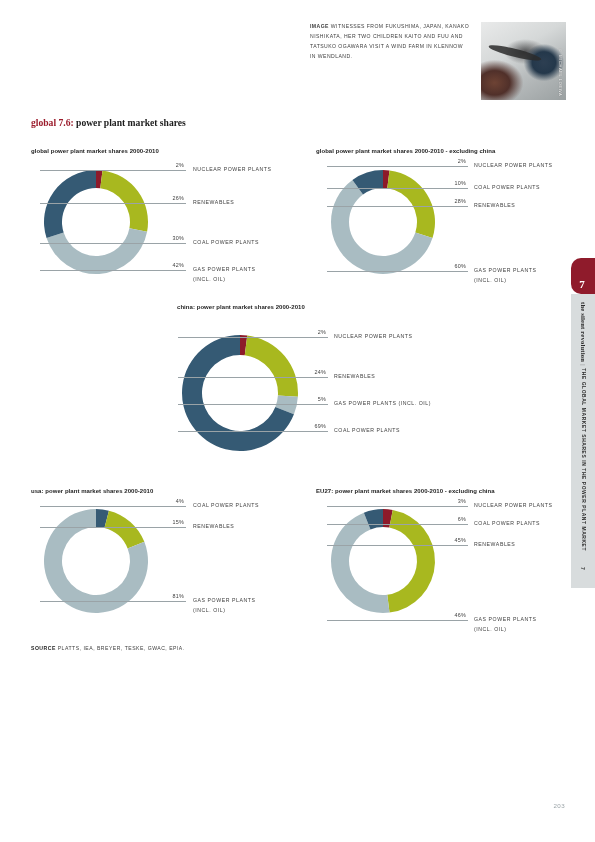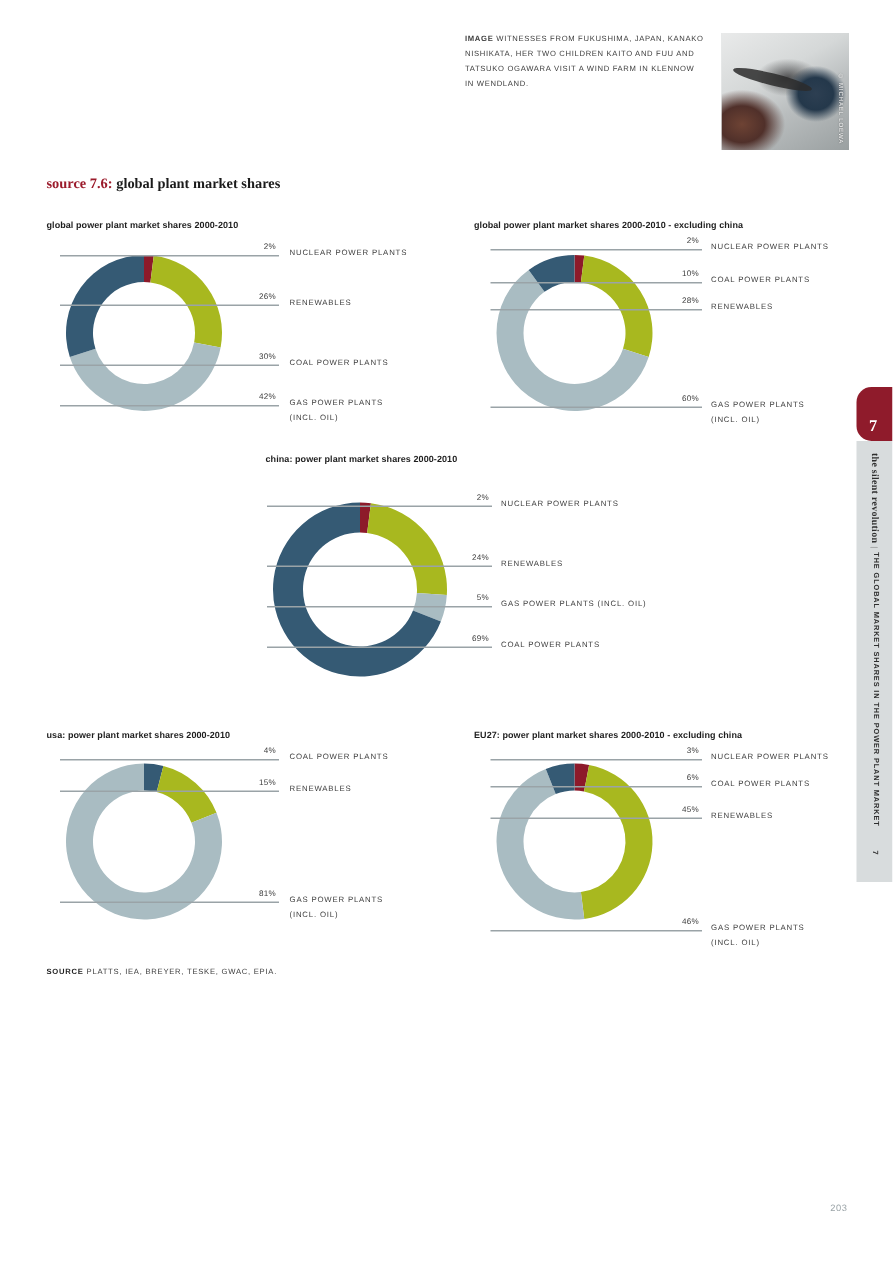--- a/index.html
+++ b/index.html
@@ -144,22 +144,22 @@
       <span>WITNESSES FROM FUKUSHIMA, JAPAN, KANAKO NISHIKATA, HER TWO CHILDREN KAITO AND FUU AND TATSUKO OGAWARA VISIT A WIND FARM IN KLENNOW IN WENDLAND.</span>
     </div>
   </div>
 
   <div class="photo-wrap">
     <div class="photo"></div>
     <div class="photo-credit">© MICHAEL LOEWA</div>
   </div>
 
   <div class="figure-heading">
-    <span class="fignum">source 7.6:</span>
-    <span>global plant market shares</span>
+    <span class="fignum">global 7.6:</span>
+    <span>power plant market shares</span>
   </div>
 
   <div id="charts-root">
       <div class="chart-title" style="position: absolute; left: 31px; top: 148px;">global power plant market shares 2000-2010</div>
       <svg width="108" height="108" style="position: absolute; left: 42px; top: 168px;">
         <path d="M 54 2 A 52 52 0 0 1 60.517328145343825 2.4100355316471536 L 58.26132994118635 20.26810015530775 A 34 34 0 0 0 54 20 Z" fill="#8d1a2a"></path>
         <path d="M 60.517328145343825 2.4100355316471536 A 52 52 0 0 1 105.0789370378918 63.74382835845769 L 87.39776652477542 60.370964695914644 A 34 34 0 0 0 58.26132994118635 20.26810015530775 Z" fill="#a8b81f"></path>
         <path d="M 105.0789370378918 63.74382835845769 A 52 52 0 0 1 4.545061152652018 70.06888370749726 L 21.664078445964783 64.50657780874822 A 34 34 0 0 0 87.39776652477542 60.370964695914644 Z" fill="#a9bcc2"></path>
         <path d="M 4.545061152652018 70.06888370749726 A 52 52 0 0 1 53.99999999999999 2 L 53.99999999999999 20 A 34 34 0 0 0 21.664078445964783 64.50657780874822 Z" fill="#355a74"></path>
       </svg>

